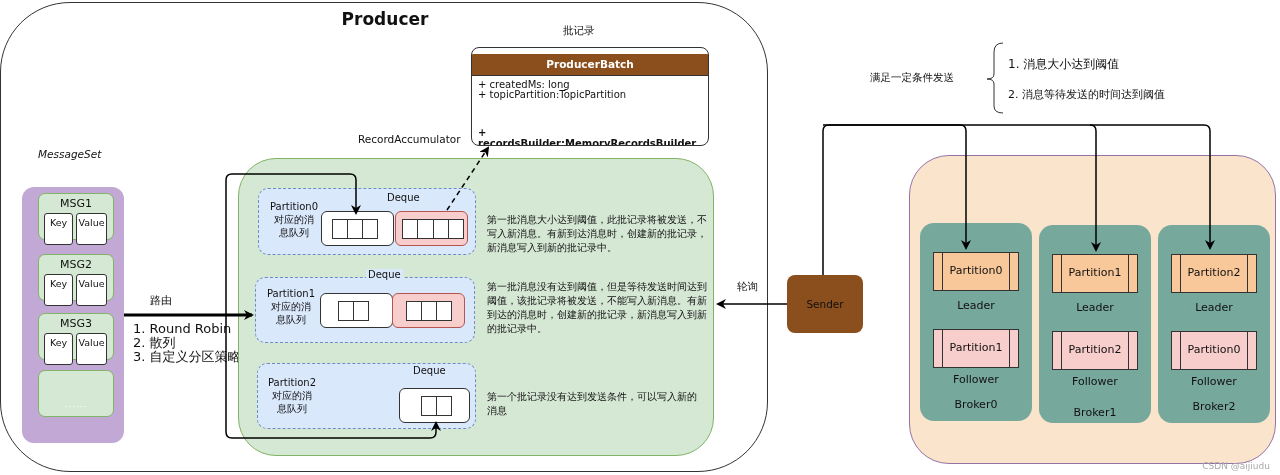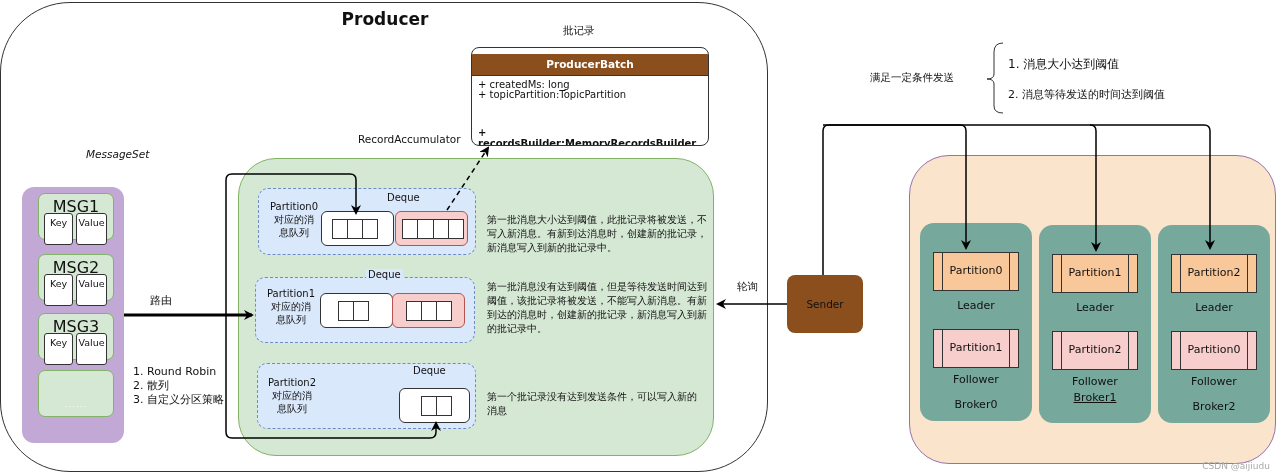--- a/index.html
+++ b/index.html
@@ -1,29 +1,29 @@
 <!DOCTYPE html>
 <html><head>
 <meta charset="utf-8">
 <style>
   html, body { margin:0; padding:0; background:#ffffff; }
   body { width:1280px; height:475px; position:relative; overflow:hidden; font-family:"DejaVu Sans", sans-serif; color:#111; }
   .abs { position:absolute; box-sizing:border-box; }
   #producer { left:0; top:2px; width:768px; height:470px; border:1.5px solid #333; border-radius:70px; }
   #producer-title { left:330px; top:9px; width:110px; text-align:center; font-weight:bold; font-size:17px; }
-  #msgset-label { left:38px; top:148px; font-size:10.5px; font-style:italic;margin-left:48px; }
+  #msgset-label { left:38px; top:148px; font-size:10.5px; font-style:italic; }
   #msgset { left:22px; top:187px; width:102px; height:256px; background:#c2a8d4; border-radius:12px; }
   .msg { position:absolute; left:16px; width:76px; height:47px; background:#d5e8d4; border:1px solid #82b366; border-radius:7px; box-sizing:border-box; }
-  .msg-title { position:absolute; top:3px; left:0; width:100%; text-align:center; font-size:16px; }
+  .msg-title { position:absolute; top:3px; left:0; width:100%; text-align:center; font-size:11px; }
   .kv { position:absolute; top:19px; height:32px; background:#fff; border:1px solid #333; border-radius:3px; font-size:9.5px; line-height:18px; text-align:center; box-sizing:border-box; }
   .kv.key { left:5px; width:29px; }
   .kv.val { left:37px; width:31px; }
   .msg-dots { position:absolute; top:28px; left:0; width:100%; text-align:center; color:#fff; font-size:9px; letter-spacing:1px; }
   #route-label { left:150px; top:293px; font-size:11px; }
-  #route-strategies { left:133px; top:322px; font-size:11px; line-height:14px;margin-top:43px; }
+  #route-strategies { left:133px; top:322px; font-size:13px; line-height:14px; }
   #accum-label { left:358px; top:133px; font-size:10.5px; }
   #accum { left:238px; top:158px; width:476px; height:298px; background:#d5e8d4; border:1px solid #82b366; border-radius:38px; }
   .part { background:#dae8fc; border:1px dashed #6c8ebf; border-radius:10px; }
   .part-label { position:absolute; font-size:10px; line-height:13px; text-align:center; }
   .deque-label { position:absolute; font-size:10px; }
   .batch { position:absolute; height:35px; border:1px solid #333; border-radius:6px; box-sizing:border-box; }
   .batch.white { background:#fff; }
   .batch.pink { background:#f8cecc; border-color:#b85450; }
   .cells { position:absolute; top:7px; height:20px; border:1px solid #333; display:flex; background:#fff; box-sizing:border-box; }
   .cells span { flex:1; border-right:1px solid #333; }
@@ -173,21 +173,21 @@
     <div class="blabel" style="top:76px;">Leader</div>
     <div class="bpart follower">Partition1</div>
     <div class="blabel" style="top:150px;">Follower</div>
     <div class="blabel" style="top:175px;">Broker0</div>
   </div>
   <div class="broker" style="left:129px; top:69px;">
     <div class="bpart leader">Partition1</div>
     <div class="blabel" style="top:76px;">Leader</div>
     <div class="bpart follower">Partition2</div>
     <div class="blabel" style="top:150px;">Follower</div>
-    <div class="blabel" style="top:166px;text-decoration:underline;">Broker1</div>
+    <div class="blabel" style="top:181px;">Broker1</div>
   </div>
   <div class="broker" style="left:248px; top:69px;">
     <div class="bpart leader">Partition2</div>
     <div class="blabel" style="top:76px;">Leader</div>
     <div class="bpart follower">Partition0</div>
     <div class="blabel" style="top:150px;">Follower</div>
     <div class="blabel" style="top:175px;">Broker2</div>
   </div>
 </div>
 

